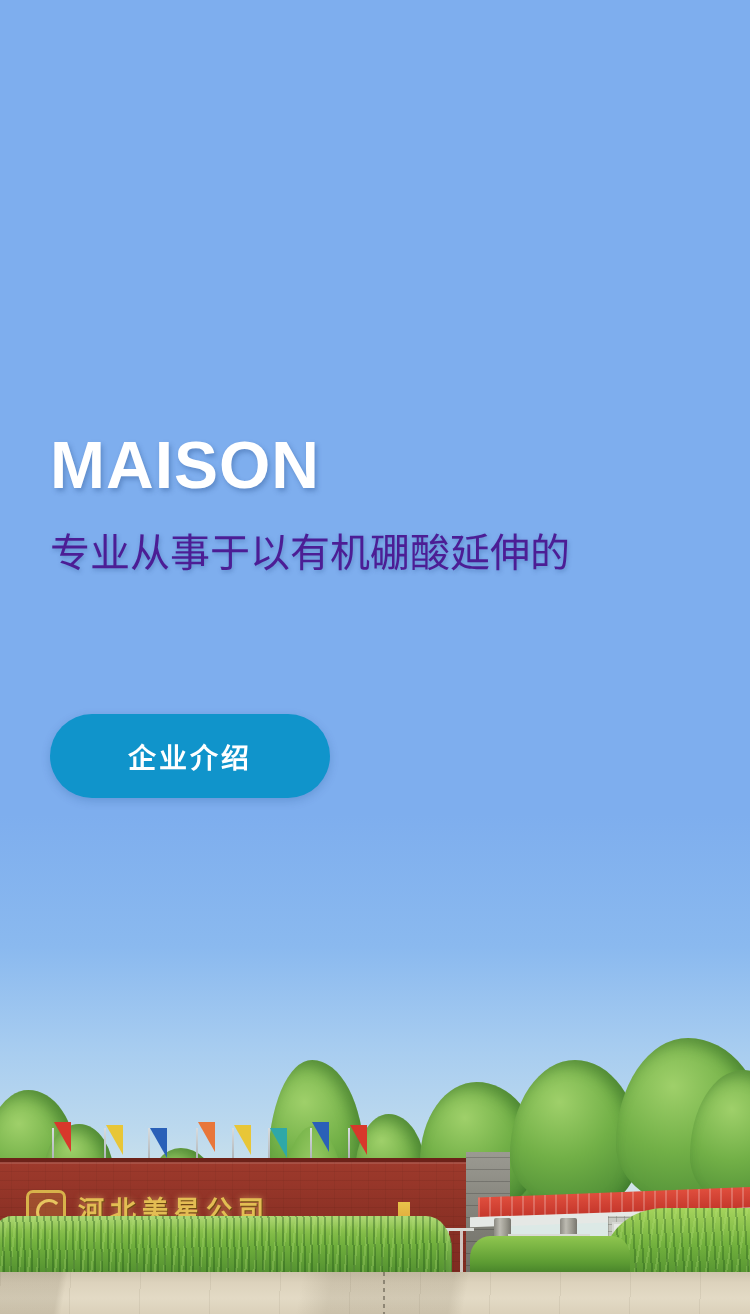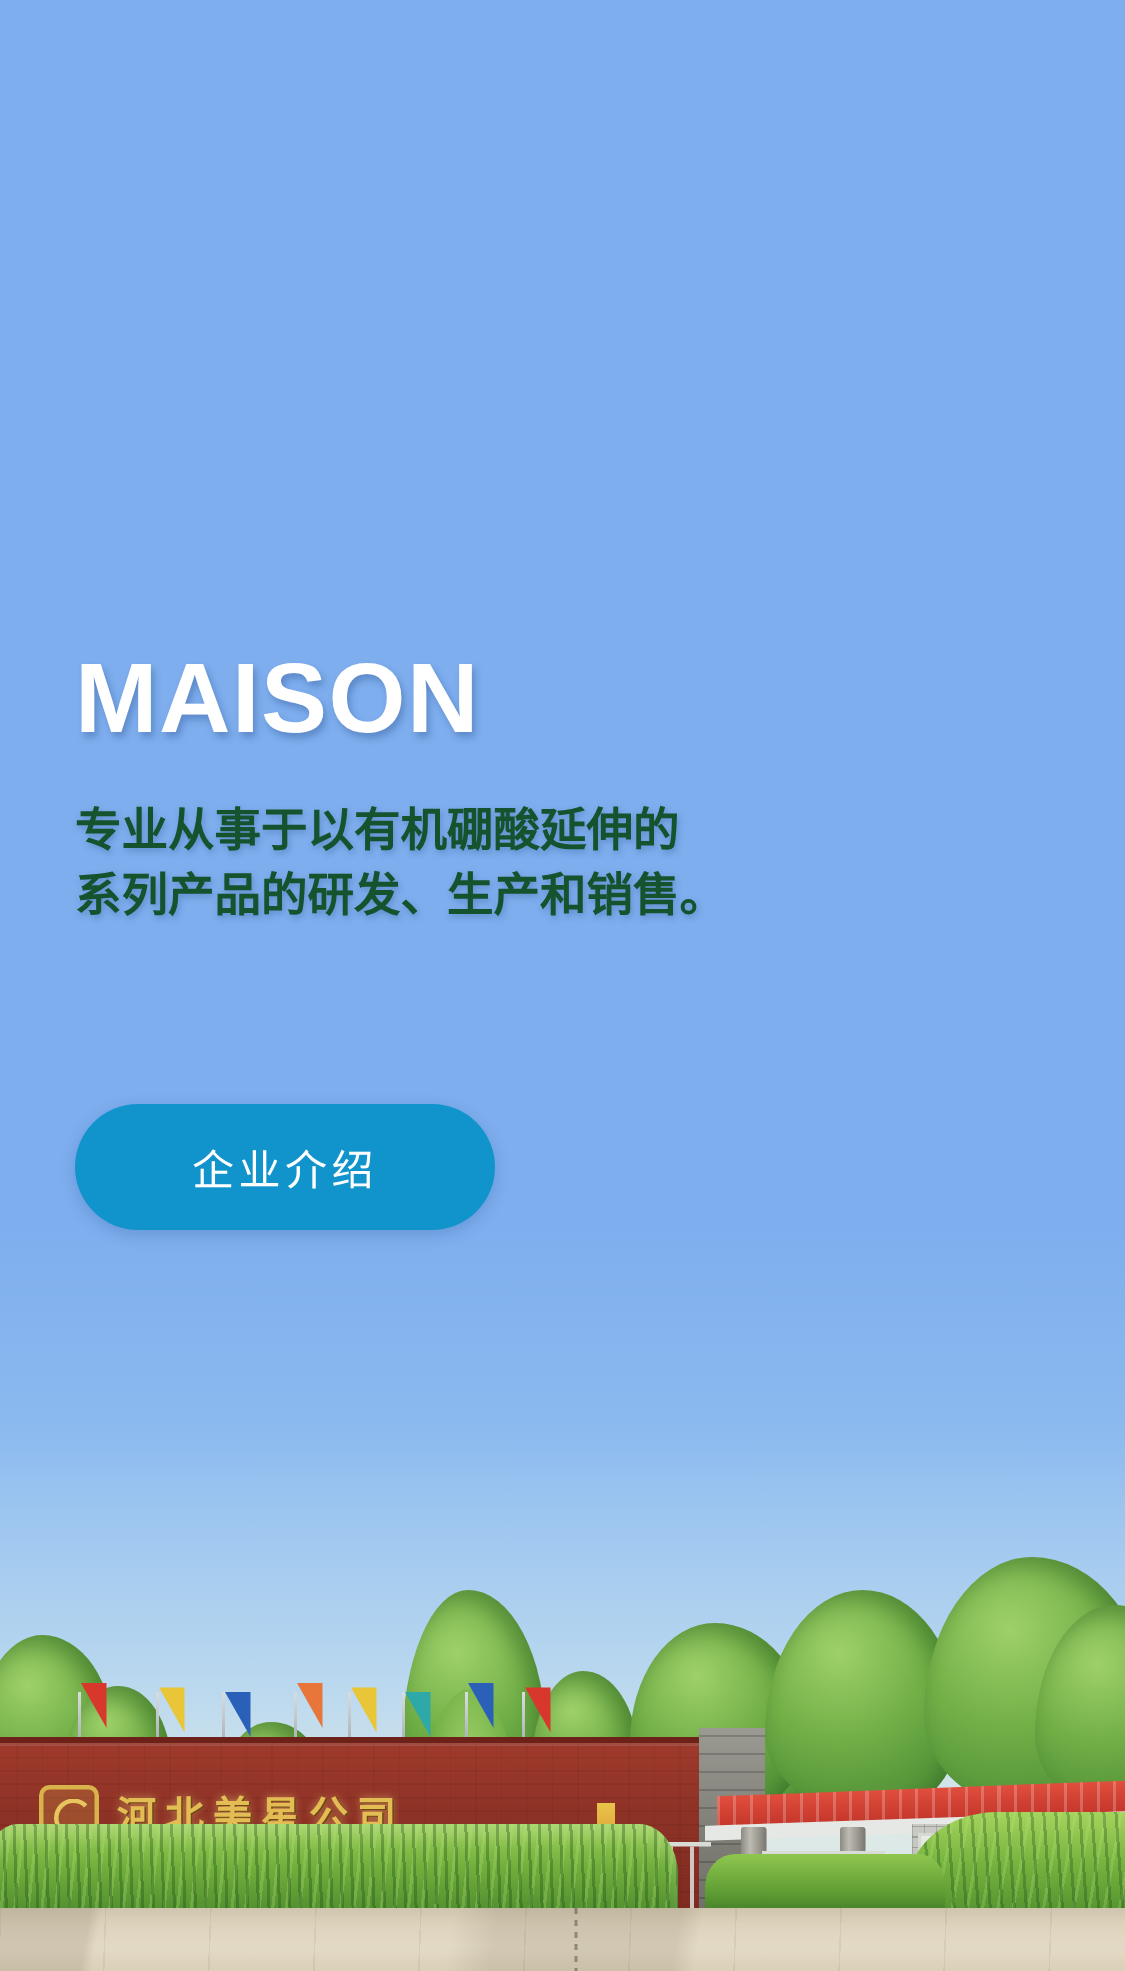--- a/index.html
+++ b/index.html
@@ -441,46 +441,45 @@
     color: #ffffff;
     text-shadow: 2px 3px 5px rgba(40,80,140,.38);
     white-space: nowrap;
   }
 
   .tagline {
     position: absolute;
     top: 532px;
     left: 0;
     margin: 0;
-    font-size: 31px;
+    font-size: 40px;
     line-height: 43px;
-    font-weight: bold;
-    color: #14532d;
+    font-weight: normal;
+    color: #4c1d95;
     text-shadow: 1px 2px 4px rgba(40,80,140,.35);
     white-space: nowrap;
   }
   .tagline span { display: block; }
 
   .cta-button {
     position: absolute;
     left: 0;
     top: 714px;
     width: 280px;
     height: 84px;
     border: none;
     border-radius: 42px;
     background: #1094cb;
     color: #ffffff;
     font-family: inherit;
     font-size: 28px;
-    font-weight: normal;
+    font-weight: bold;
     letter-spacing: 3px;
     cursor: pointer;
     box-shadow: 0 3px 10px rgba(20,70,130,.22);
-    margin-top: 22px;
   }
 </style>
 </head>
 <body>
 
 <div class="page">
 
   <div class="hero-photo">
     <div class="photo-sky"></div>
 
@@ -549,19 +548,18 @@
     <div class="ground-line"></div>
   </div>
 
   <div class="overlay"></div>
 
   <div class="content">
     <h1 class="brand-title">MAISON</h1>
 
     <p class="tagline">
       <span>专业从事于以有机硼酸延伸的</span>
-      <span>系列产品的研发、生产和销售。</span>
     </p>
 
     <button class="cta-button">企业介绍</button>
   </div>
 
 </div>
 
 </body></html>

